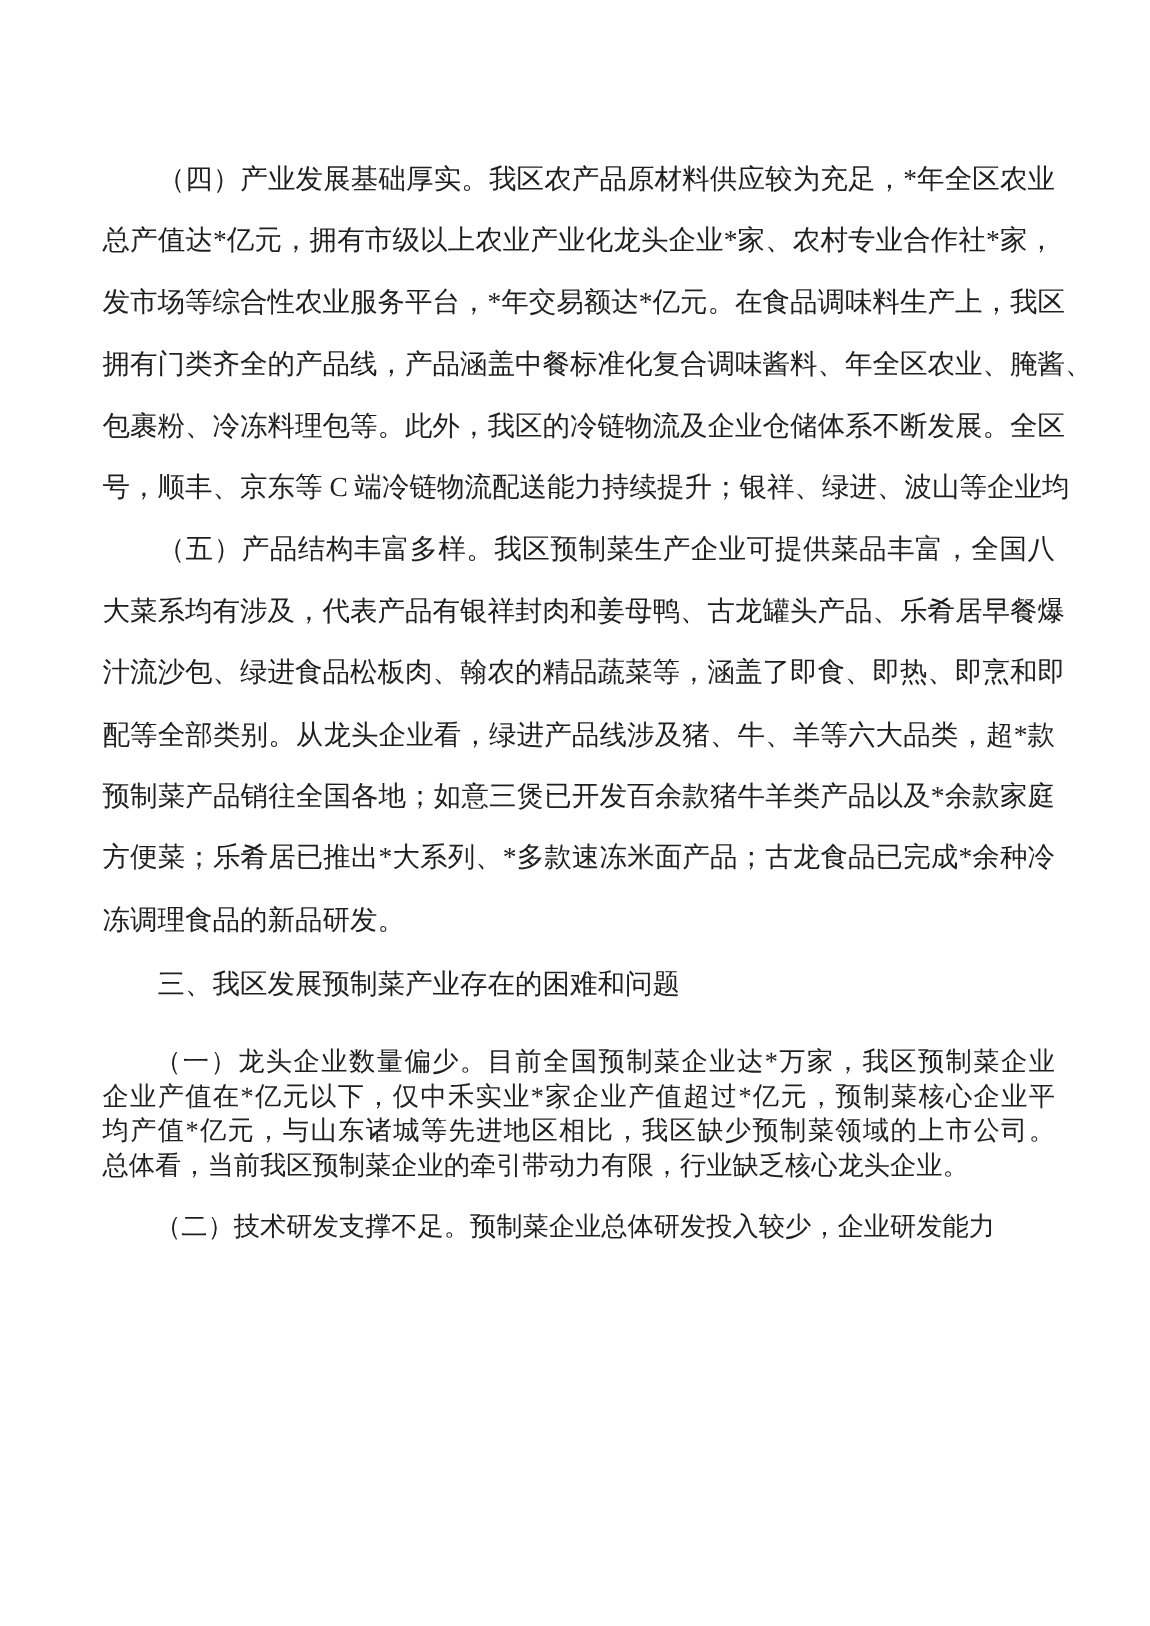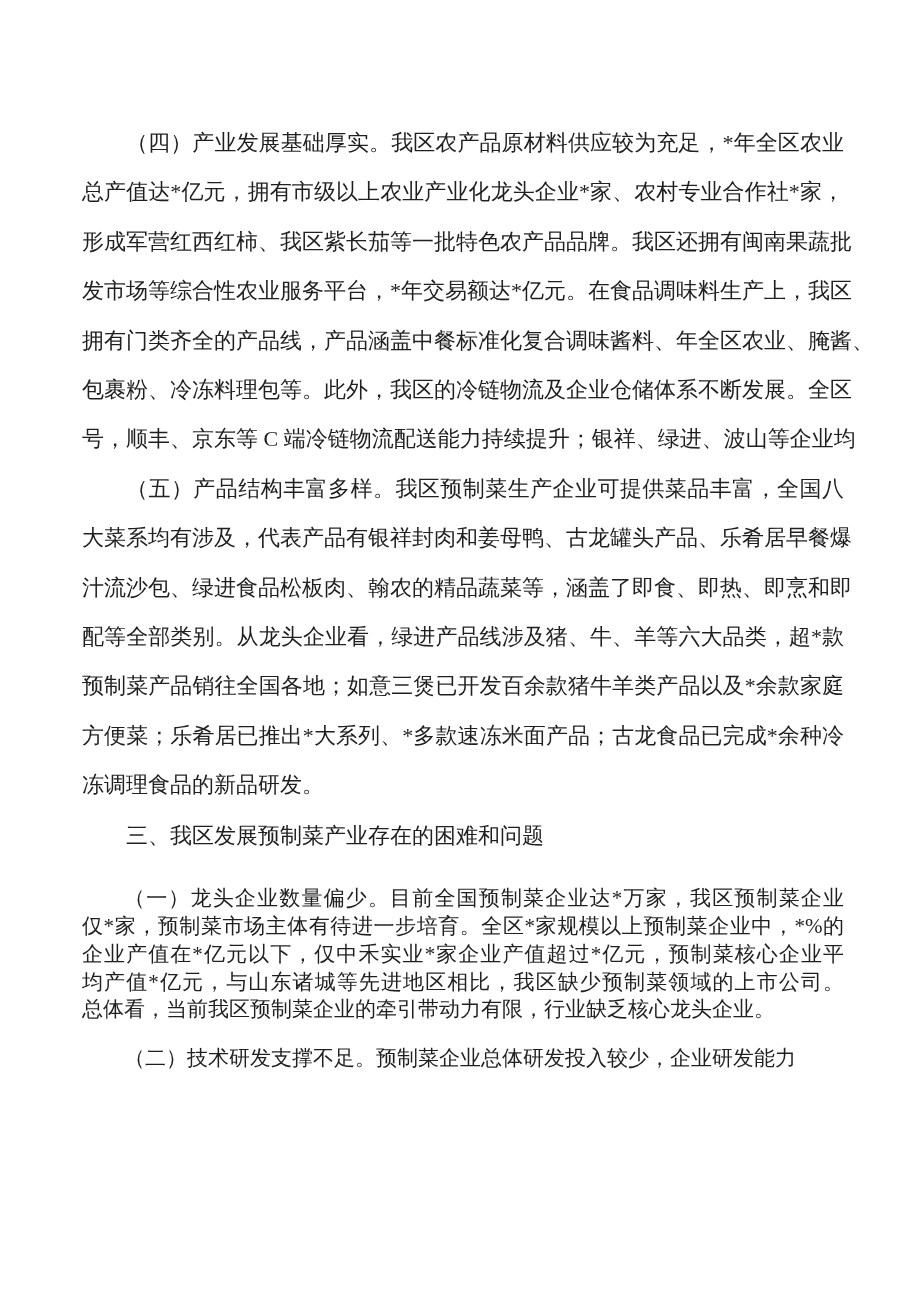--- a/index.html
+++ b/index.html
@@ -55,21 +55,20 @@
 </style>
 </head>
 <body>
 
 <div class="page">
   <div class="content">
 
     <div class="para p-loose">
         <div class="line first">（四）产业发展基础厚实。我区农产品原材料供应较为充足，*年全区农业</div>
         <div class="line">总产值达*亿元，拥有市级以上农业产业化龙头企业*家、农村专业合作社*家，</div>
-        <div class="line">形成军营红西红柿、我区紫长茄等一批特色农产品品牌。我区还拥有闽南果蔬批</div>
         <div class="line">发市场等综合性农业服务平台，*年交易额达*亿元。在食品调味料生产上，我区</div>
         <div class="line">拥有门类齐全的产品线，产品涵盖中餐标准化复合调味酱料、年全区农业、腌酱、</div>
         <div class="line">包裹粉、冷冻料理包等。此外，我区的冷链物流及企业仓储体系不断发展。全区</div>
         <div class="line">号，顺丰、京东等 C 端冷链物流配送能力持续提升；银祥、绿进、波山等企业均</div>
       </div>
 
     <div class="para p-loose">
         <div class="line first">（五）产品结构丰富多样。我区预制菜生产企业可提供菜品丰富，全国八</div>
         <div class="line">大菜系均有涉及，代表产品有银祥封肉和姜母鸭、古龙罐头产品、乐肴居早餐爆</div>
         <div class="line">汁流沙包、绿进食品松板肉、翰农的精品蔬菜等，涵盖了即食、即热、即烹和即</div>
@@ -78,21 +77,20 @@
         <div class="line">方便菜；乐肴居已推出*大系列、*多款速冻米面产品；古龙食品已完成*余种冷</div>
         <div class="line">冻调理食品的新品研发。</div>
       </div>
 
     <div class="para p-heading">
         <div class="line first">三、我区发展预制菜产业存在的困难和问题</div>
       </div>
 
     <div class="para p-tight mt-34">
         <div class="line first">（一）龙头企业数量偏少。目前全国预制菜企业达*万家，我区预制菜企业</div>
-        <div class="line">仅*家，预制菜市场主体有待进一步培育。全区*家规模以上预制菜企业中，*%的</div>
         <div class="line">企业产值在*亿元以下，仅中禾实业*家企业产值超过*亿元，预制菜核心企业平</div>
         <div class="line">均产值*亿元，与山东诸城等先进地区相比，我区缺少预制菜领域的上市公司。</div>
         <div class="line">总体看，当前我区预制菜企业的牵引带动力有限，行业缺乏核心龙头企业。</div>
       </div>
 
     <div class="para p-tight mt-21">
         <div class="line first">（二）技术研发支撑不足。预制菜企业总体研发投入较少，企业研发能力</div>
       </div>
 
   </div>

